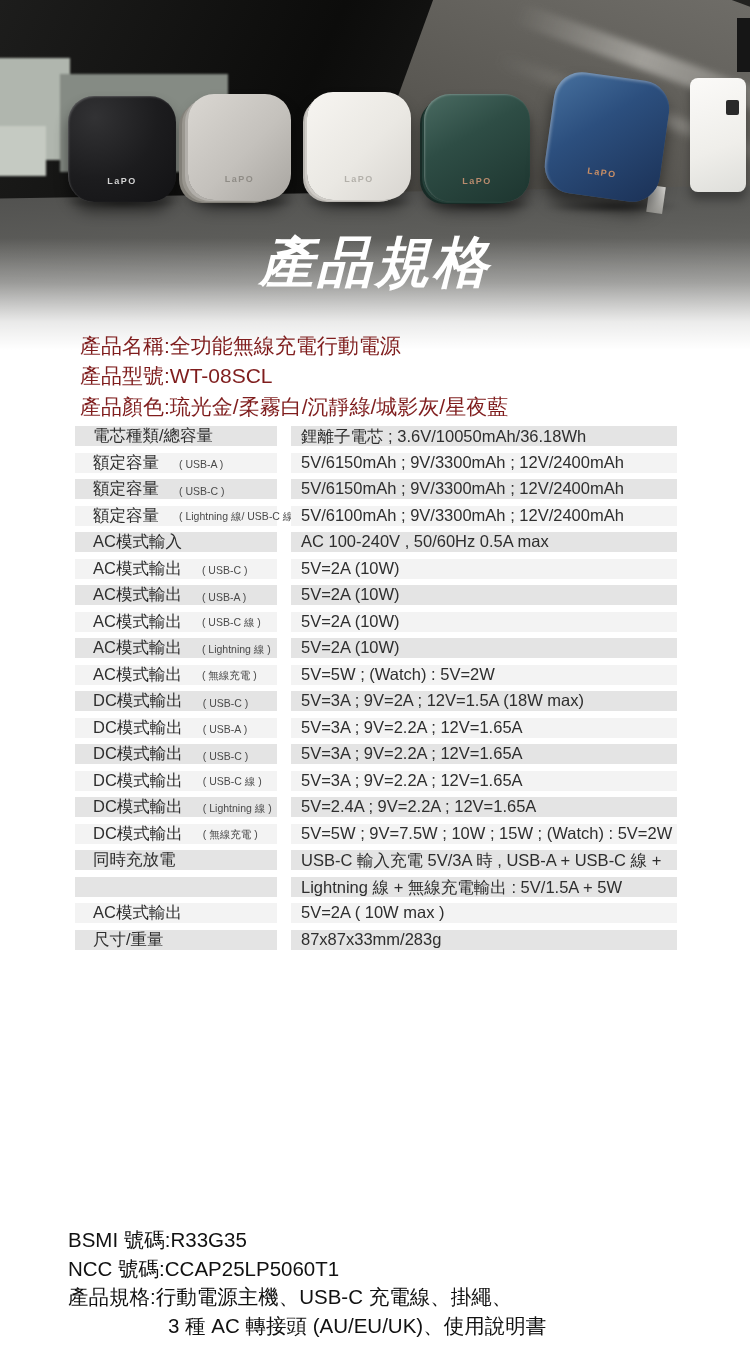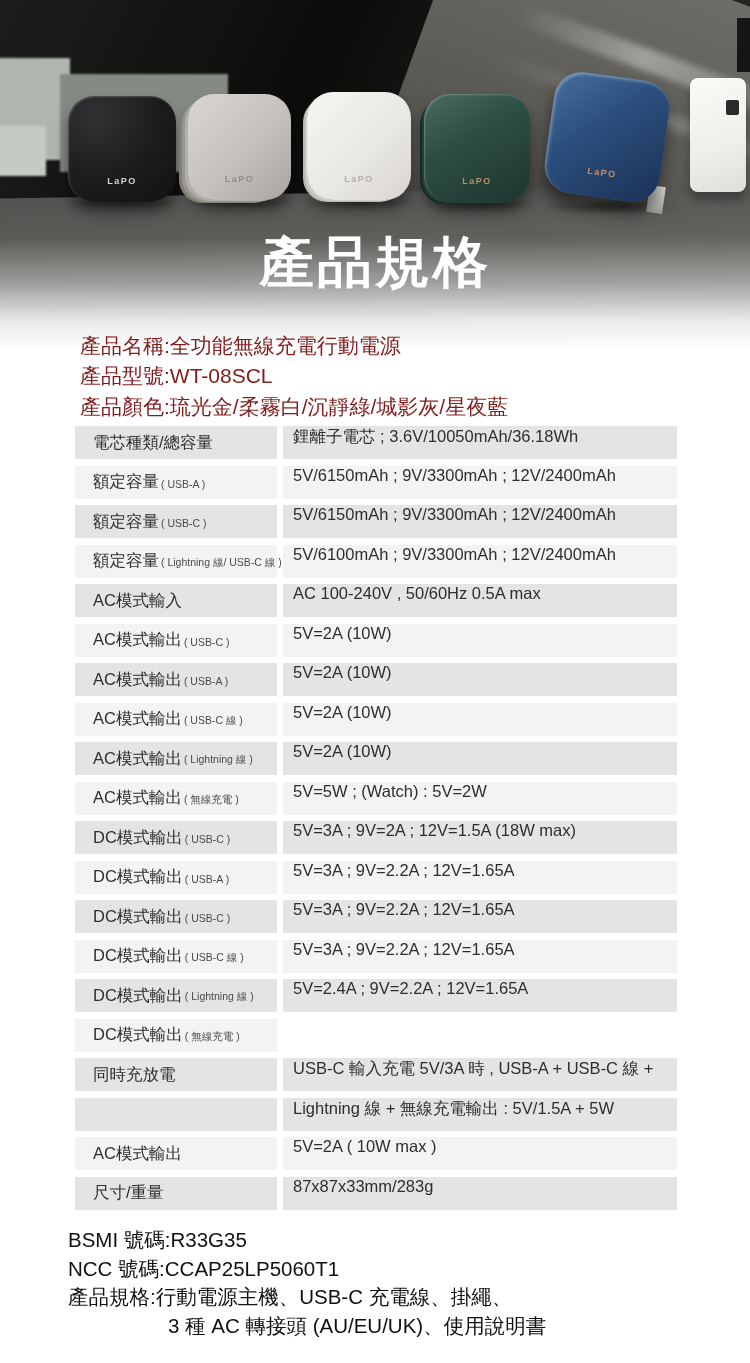--- a/index.html
+++ b/index.html
@@ -57,35 +57,35 @@
   .prong{position:absolute;left:648px;top:186px;width:16px;height:27px;transform:rotate(8deg);
         background:linear-gradient(#e4e3df,#9c9b96);z-index:3;}
   .charger{position:absolute;left:690px;top:78px;width:56px;height:114px;border-radius:8px;z-index:4;
         background:linear-gradient(160deg,#fbfaf8 0%,#efeeea 60%,#dededa 100%);
         box-shadow:0 8px 10px rgba(0,0,0,.3);}
   .charger-port{position:absolute;left:36px;top:22px;width:13px;height:15px;background:#2a2a2a;border-radius:2px;}
 
   .fade{position:absolute;left:0;right:0;top:238px;height:112px;z-index:5;
         background:linear-gradient(180deg,rgba(255,255,255,0) 0%,rgba(255,255,255,.35) 40%,rgba(255,255,255,.85) 75%,#fff 100%);}
   .hero-title{position:absolute;left:0;right:0;top:226px;text-align:center;z-index:6;
-        font-size:55px;font-weight:800;color:#fff;letter-spacing:3px;}
+        font-size:55px;font-weight:800;color:#fff;letter-spacing:3px;font-style:italic;}
 
   
   .info{position:absolute;left:80px;top:331px;z-index:7;font-size:21px;line-height:30.3px;color:#7f1d1d;}
 
   
   .spec-table{position:absolute;left:75px;top:426px;width:602px;z-index:7;
         display:flex;flex-direction:column;gap:6.5px;}
-  .spec-row{display:flex;gap:6px;height:33px;}
+  .spec-row{display:flex;gap:14px;height:20px;}
   .spec-row .cell-l{width:202px;display:flex;align-items:center;padding-left:18px;box-sizing:border-box;}
   .spec-row .cell-r{flex:1;display:flex;padding-left:10px;box-sizing:border-box;}
   .spec-row.dark .cell-l,.spec-row.dark .cell-r{background:var(--row-dark,#e4e4e4);}
   .spec-row.light .cell-l,.spec-row.light .cell-r{background:var(--row-light,#f3f3f3);}
   .lbl{font-size:16.5px;color:#2e2e2e;white-space:nowrap;}
-  .note{font-size:10.5px;color:#4a4a4a;margin-left:2px;padding-top:3px;white-space:nowrap;}
+  .note{font-size:10.5px;color:#4a4a4a;margin-left:20px;padding-top:3px;white-space:nowrap;}
   .val{font-size:16.5px;color:#2e2e2e;white-space:nowrap;}
 
   
   .footer{position:absolute;left:68px;top:1226px;font-size:20.5px;line-height:28.6px;color:#111;}
   .footer .indent{padding-left:100px;}
 </style>
 </head>
 <body>
 
 <div id="page">
@@ -268,20 +268,23 @@
         </div>
         <div class="cell-r">
           <span class="val">5V=2.4A ; 9V=2.2A ; 12V=1.65A</span>
         </div>
       </div>
       <div class="spec-row light">
         <div class="cell-l">
           <span class="lbl">DC模式輸出</span>
           <span class="note">( 無線充電 )</span>
         </div>
+        <div class="cell-r">
+          <span class="val">5V=5W ; 9V=7.5W ; 10W ; 15W ; (Watch) : 5V=2W</span>
+        </div>
       </div>
       <div class="spec-row dark">
         <div class="cell-l">
           <span class="lbl">同時充放電</span>
         </div>
         <div class="cell-r">
           <span class="val">USB-C 輸入充電 5V/3A 時 , USB-A + USB-C 線 +</span>
         </div>
       </div>
       <div class="spec-row dark">

